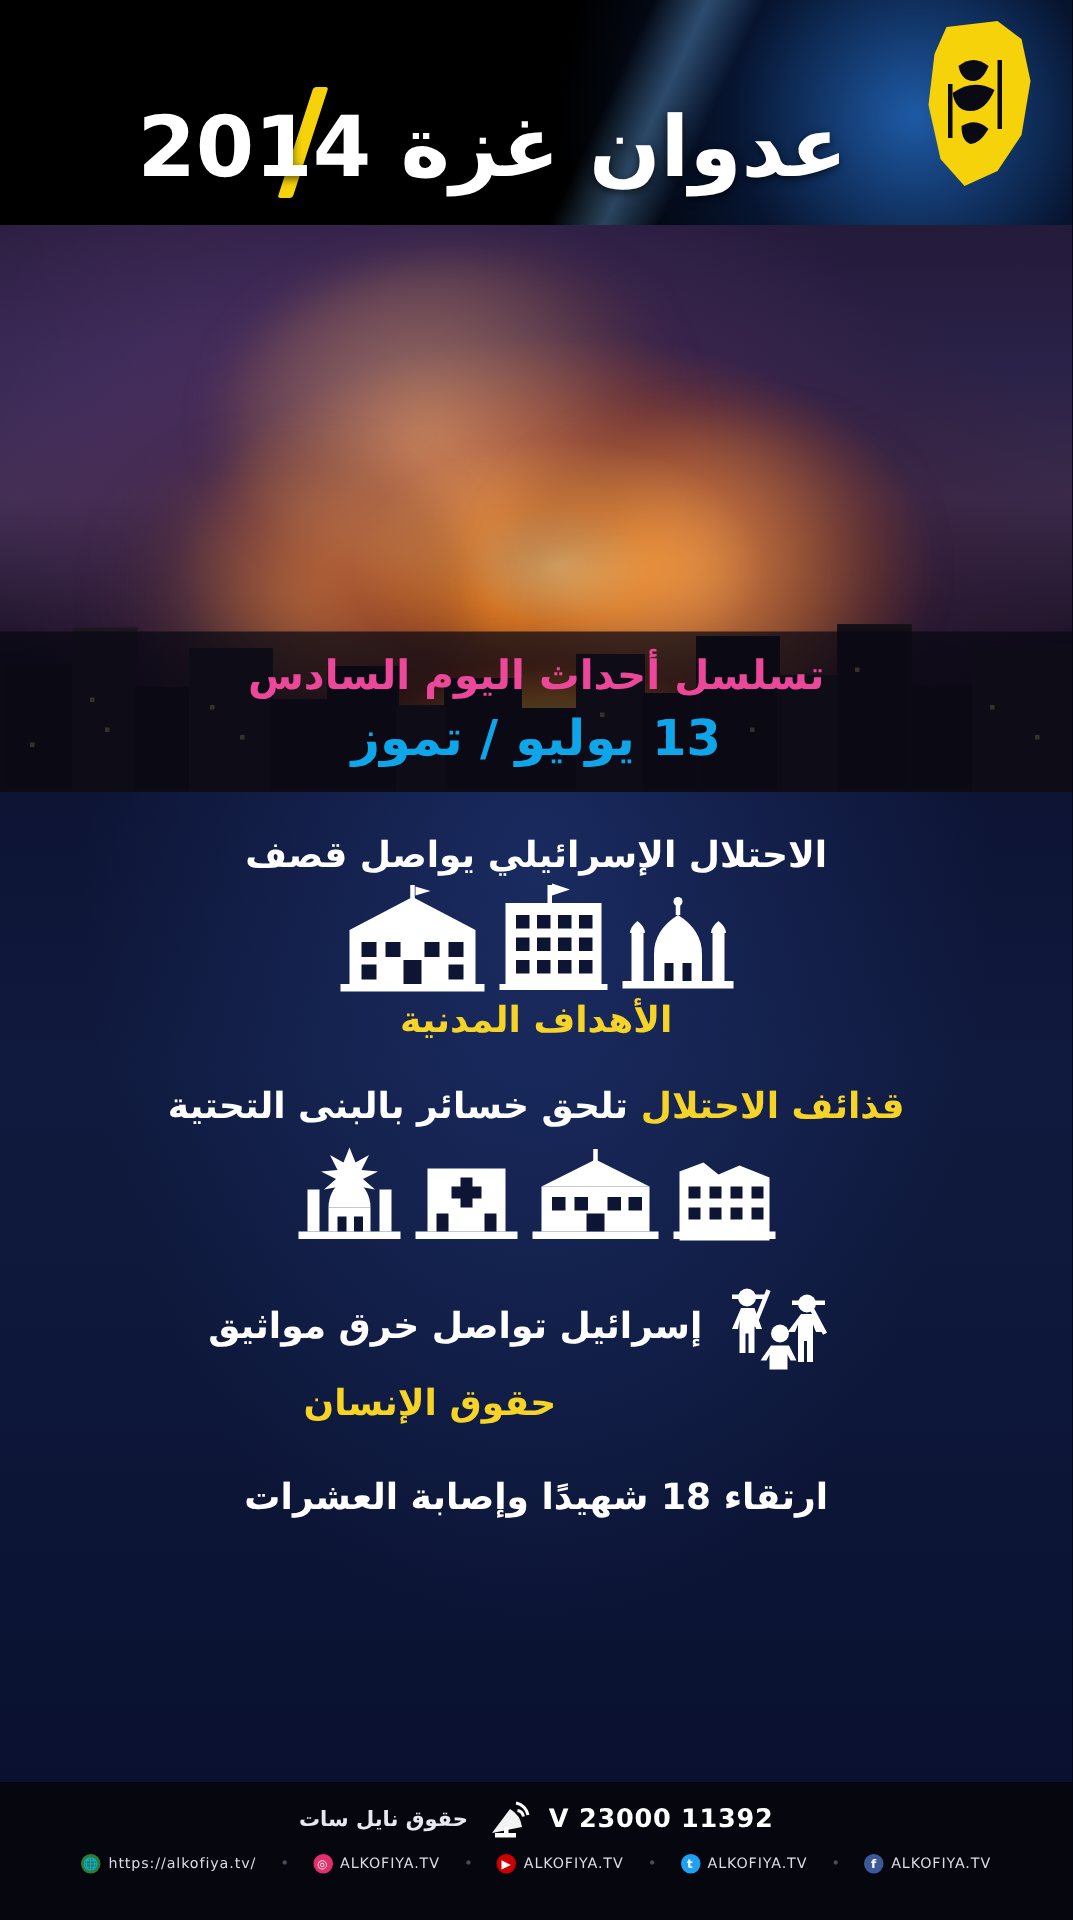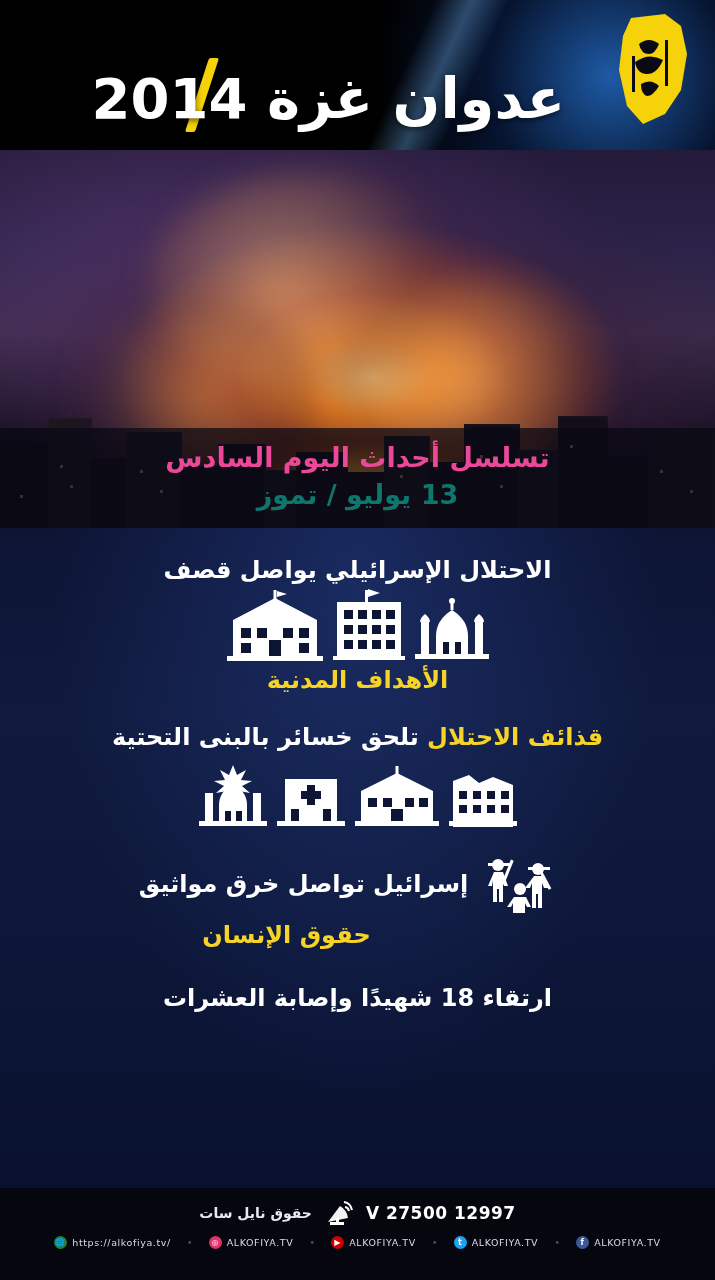--- a/index.html
+++ b/index.html
@@ -128,22 +128,22 @@
     padding: 14px 0 16px;
     text-align: center;
   }
   .hero-caption .l1 {
     color: #ec4899;
     font-size: 27px;
     font-weight: bold;
     line-height: 1.22;
   }
   .hero-caption .l2 {
-    color: #0f766e;
-    font-size: 27px;
+    color: #0ea5e9;
+    font-size: 33px;
     font-weight: bold;
     line-height: 1.22;
     margin-top: 4px;
   }
 
   
   .body {
     position: relative;
     height: 660px;
     background:
@@ -450,21 +450,21 @@
 
 
     <div class="item" style="margin-top:30px;">
       <div class="line">ارتقاء 18 شهيدًا وإصابة العشرات</div>
     </div>
 
   </div>
 
   <div class="footer">
     <div class="freq-row">
-      <span class="freq-value">12997 V 27500</span>
+      <span class="freq-value">11392 V 23000</span>
       <svg width="30" height="26" viewBox="0 0 30 26">
         <g fill="#ffffff">
           <path d="M4 22 L16 6 q7 4 8 12 z" opacity="0.95"></path>
           <rect x="12" y="18" width="3" height="6"></rect>
           <rect x="6" y="22" width="14" height="3"></rect>
           <path d="M20 2 a10 10 0 0 1 8 8" fill="none" stroke="#ffffff" stroke-width="2"></path>
           <path d="M21 7 a5 5 0 0 1 4 4" fill="none" stroke="#ffffff" stroke-width="2"></path>
         </g>
       </svg>
       <span class="freq-label">حقوق نايل سات</span>

